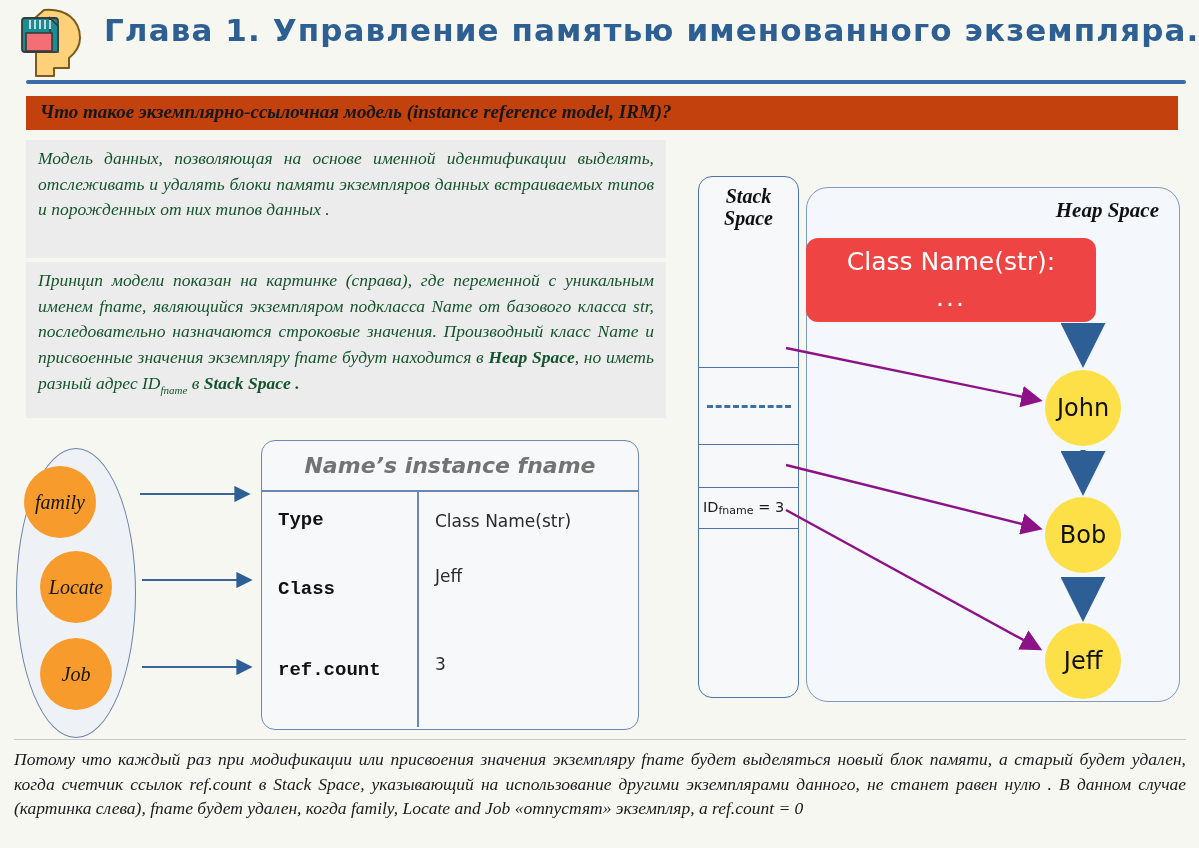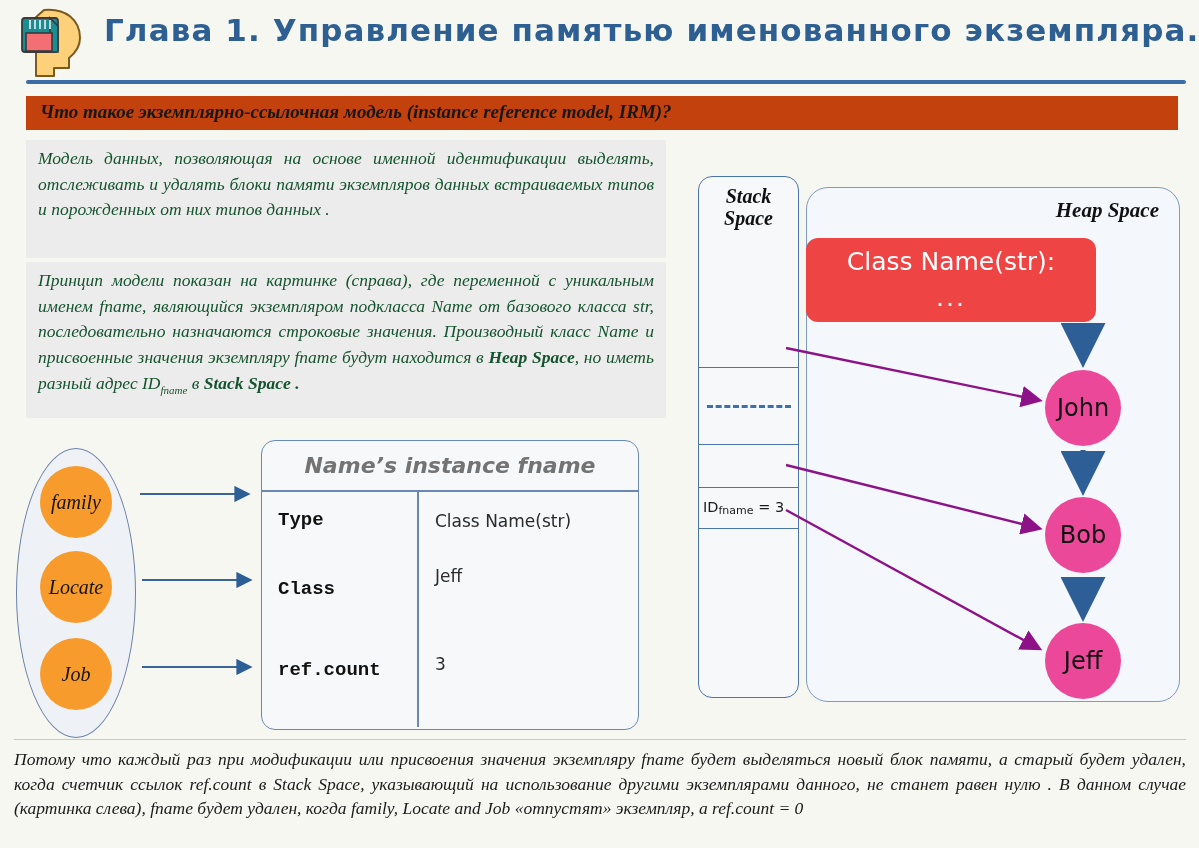--- a/index.html
+++ b/index.html
@@ -58,21 +58,21 @@
     border:1.4px solid #6b82a8;border-radius:50%/50%;
     background:#eef2f7;
   }
   .circ{
     position:absolute;width:72px;height:72px;border-radius:50%;
     background:#f79b2c;
     display:flex;align-items:center;justify-content:center;
     font-family:"Liberation Serif", serif;
     font-style:italic;font-size:20px;color:#141414;
   }
-  #c-family{left:24px;top:18px;}
+  #c-family{left:8px;top:18px;}
   #c-locate{left:24px;top:103px;}
   #c-job{left:24px;top:190px;}
 
   .arrow-svg{position:absolute;left:0;top:0;width:1199px;height:848px;pointer-events:none;}
 
   
   .inst-table{
     position:absolute;left:261px;top:440px;width:376px;height:288px;
     border:1.6px solid #6b88b4;border-radius:14px;background:#f7f8fa;
   }
@@ -138,21 +138,21 @@
   .class-box .l1{
     position:absolute;left:0;top:9px;width:290px;text-align:center;
     font-family:"DejaVu Sans", sans-serif;font-size:25px;color:#fff;
   }
   .class-box .l2{
     position:absolute;left:0;top:45px;width:290px;text-align:center;
     font-family:"DejaVu Sans", sans-serif;font-size:25px;color:#fff;letter-spacing:2px;
   }
   .heap-circ{
     position:absolute;width:76px;height:76px;border-radius:50%;
-    background:#ec4899;display:flex;align-items:center;justify-content:center;
+    background:#fde047;display:flex;align-items:center;justify-content:center;
     font-family:"DejaVu Sans", sans-serif;font-size:24px;color:#101010;
   }
   #h-john{left:1045px;top:370px;}
   #h-bob{left:1045px;top:497px;}
   #h-jeff{left:1045px;top:623px;}
 
   
   .footer-note{
     position:absolute;left:14px;top:745px;width:1172px;height:96px;
   }

